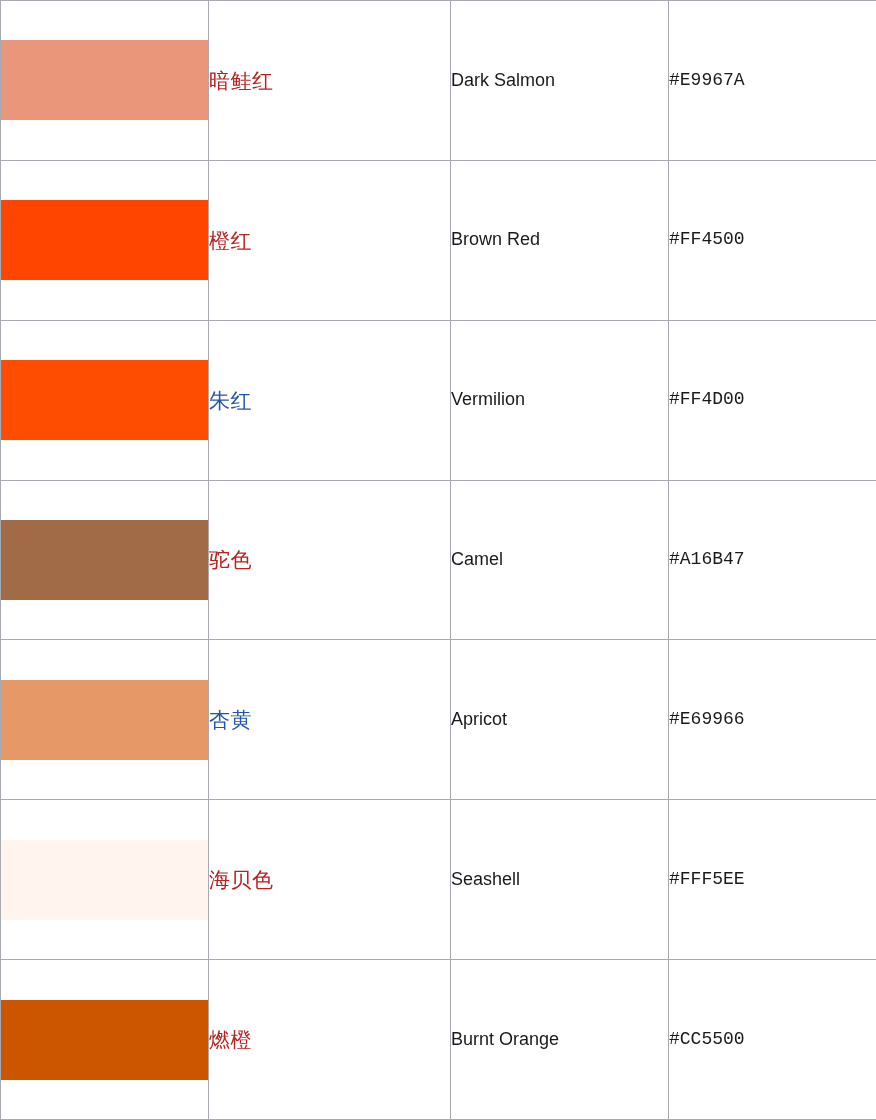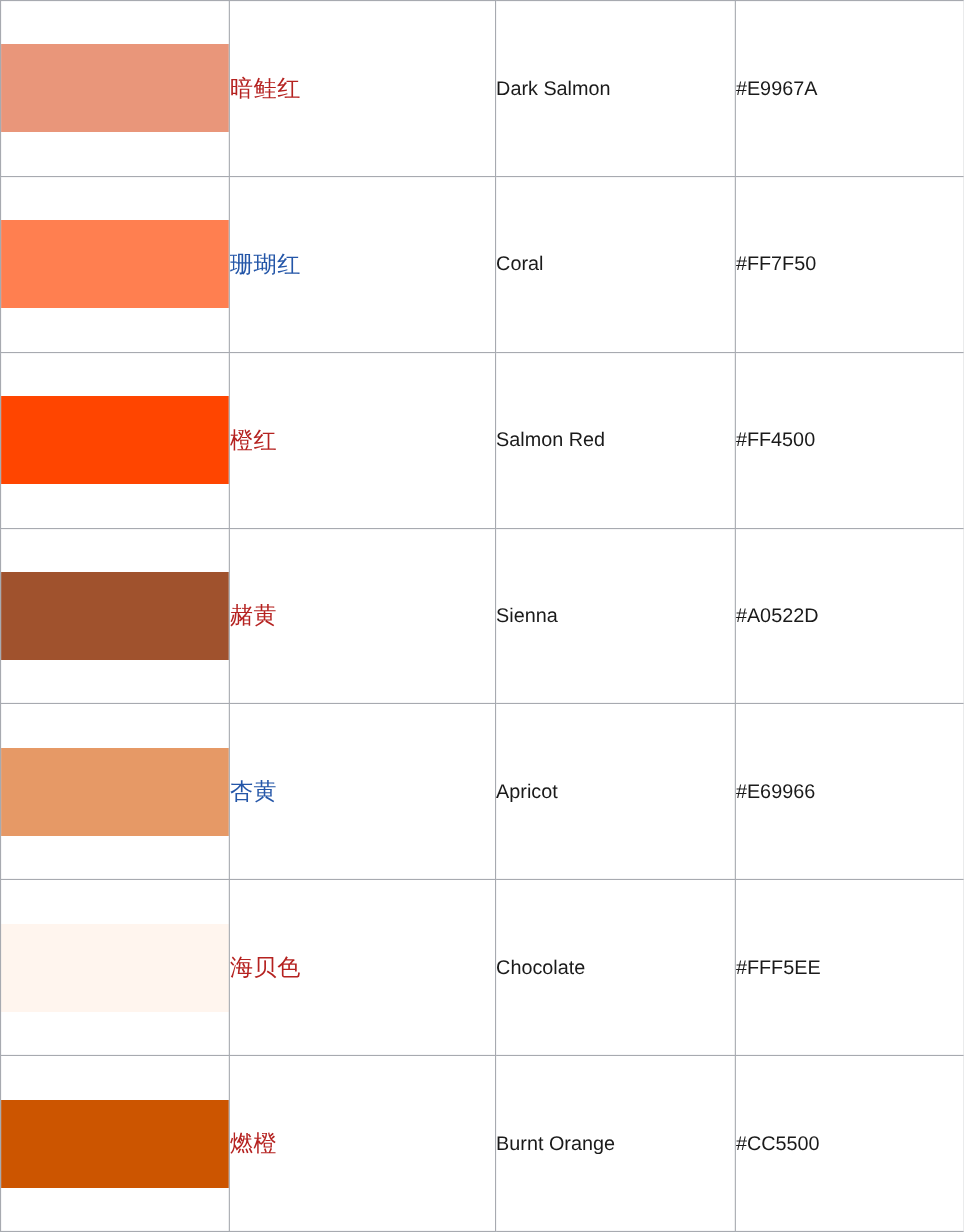--- a/index.html
+++ b/index.html
@@ -73,20 +73,21 @@
     line-height: 1.2;
     white-space: nowrap;
     text-align: right;
   }
 
   .hex-code {
     font-size: 18px;
     color: #1a1a1a;
     line-height: 1.2;
     white-space: nowrap;
+    font-family: Liberation Mono, monospace;
   }
 </style>
 </head>
 <body>
 
 <table id="color-table">
   <colgroup>
     <col class="c-swatch">
     <col class="c-zh">
     <col class="c-en">
@@ -96,56 +97,56 @@
       <tr>
         <td class="swatch-cell">
           <span class="swatch" style="background-color: rgb(233, 150, 122);"></span>
         </td>
         <td class="zh-cell"><span class="zh-name tone-red">暗鲑红</span></td>
         <td class="en-cell"><span class="en-name">Dark Salmon</span></td>
         <td class="hex-cell"><span class="hex-code">#E9967A</span></td>
       </tr>
       <tr>
         <td class="swatch-cell">
-          <span class="swatch" style="background-color: rgb(255, 127, 80);"></span>
-        </td>
-        <td class="zh-cell"><span class="zh-name tone-blue">珊瑚红</span></td>
-        <td class="en-cell"><span class="en-name">Coral</span></td>
-        <td class="hex-cell"><span class="hex-code">#FF7F50</span></td>
-      </tr>
-      <tr>
-        <td class="swatch-cell">
           <span class="swatch" style="background-color: rgb(255, 69, 0);"></span>
         </td>
         <td class="zh-cell"><span class="zh-name tone-red">橙红</span></td>
-        <td class="en-cell"><span class="en-name">Salmon Red</span></td>
+        <td class="en-cell"><span class="en-name">Brown Red</span></td>
         <td class="hex-cell"><span class="hex-code">#FF4500</span></td>
       </tr>
       <tr>
         <td class="swatch-cell">
-          <span class="swatch" style="background-color: rgb(160, 82, 45);"></span>
+          <span class="swatch" style="background-color: rgb(255, 77, 0);"></span>
         </td>
-        <td class="zh-cell"><span class="zh-name tone-red">赭黄</span></td>
-        <td class="en-cell"><span class="en-name">Sienna</span></td>
-        <td class="hex-cell"><span class="hex-code">#A0522D</span></td>
+        <td class="zh-cell"><span class="zh-name tone-blue">朱红</span></td>
+        <td class="en-cell"><span class="en-name">Vermilion</span></td>
+        <td class="hex-cell"><span class="hex-code">#FF4D00</span></td>
+      </tr>
+      <tr>
+        <td class="swatch-cell">
+          <span class="swatch" style="background-color: rgb(161, 107, 71);"></span>
+        </td>
+        <td class="zh-cell"><span class="zh-name tone-red">驼色</span></td>
+        <td class="en-cell"><span class="en-name">Camel</span></td>
+        <td class="hex-cell"><span class="hex-code">#A16B47</span></td>
       </tr>
       <tr>
         <td class="swatch-cell">
           <span class="swatch" style="background-color: rgb(230, 153, 102);"></span>
         </td>
         <td class="zh-cell"><span class="zh-name tone-blue">杏黄</span></td>
         <td class="en-cell"><span class="en-name">Apricot</span></td>
         <td class="hex-cell"><span class="hex-code">#E69966</span></td>
       </tr>
       <tr>
         <td class="swatch-cell">
           <span class="swatch" style="background-color: rgb(255, 245, 238);"></span>
         </td>
         <td class="zh-cell"><span class="zh-name tone-red">海贝色</span></td>
-        <td class="en-cell"><span class="en-name">Chocolate</span></td>
+        <td class="en-cell"><span class="en-name">Seashell</span></td>
         <td class="hex-cell"><span class="hex-code">#FFF5EE</span></td>
       </tr>
       <tr>
         <td class="swatch-cell">
           <span class="swatch" style="background-color: rgb(204, 85, 0);"></span>
         </td>
         <td class="zh-cell"><span class="zh-name tone-red">燃橙</span></td>
         <td class="en-cell"><span class="en-name">Burnt Orange</span></td>
         <td class="hex-cell"><span class="hex-code">#CC5500</span></td>
       </tr>

